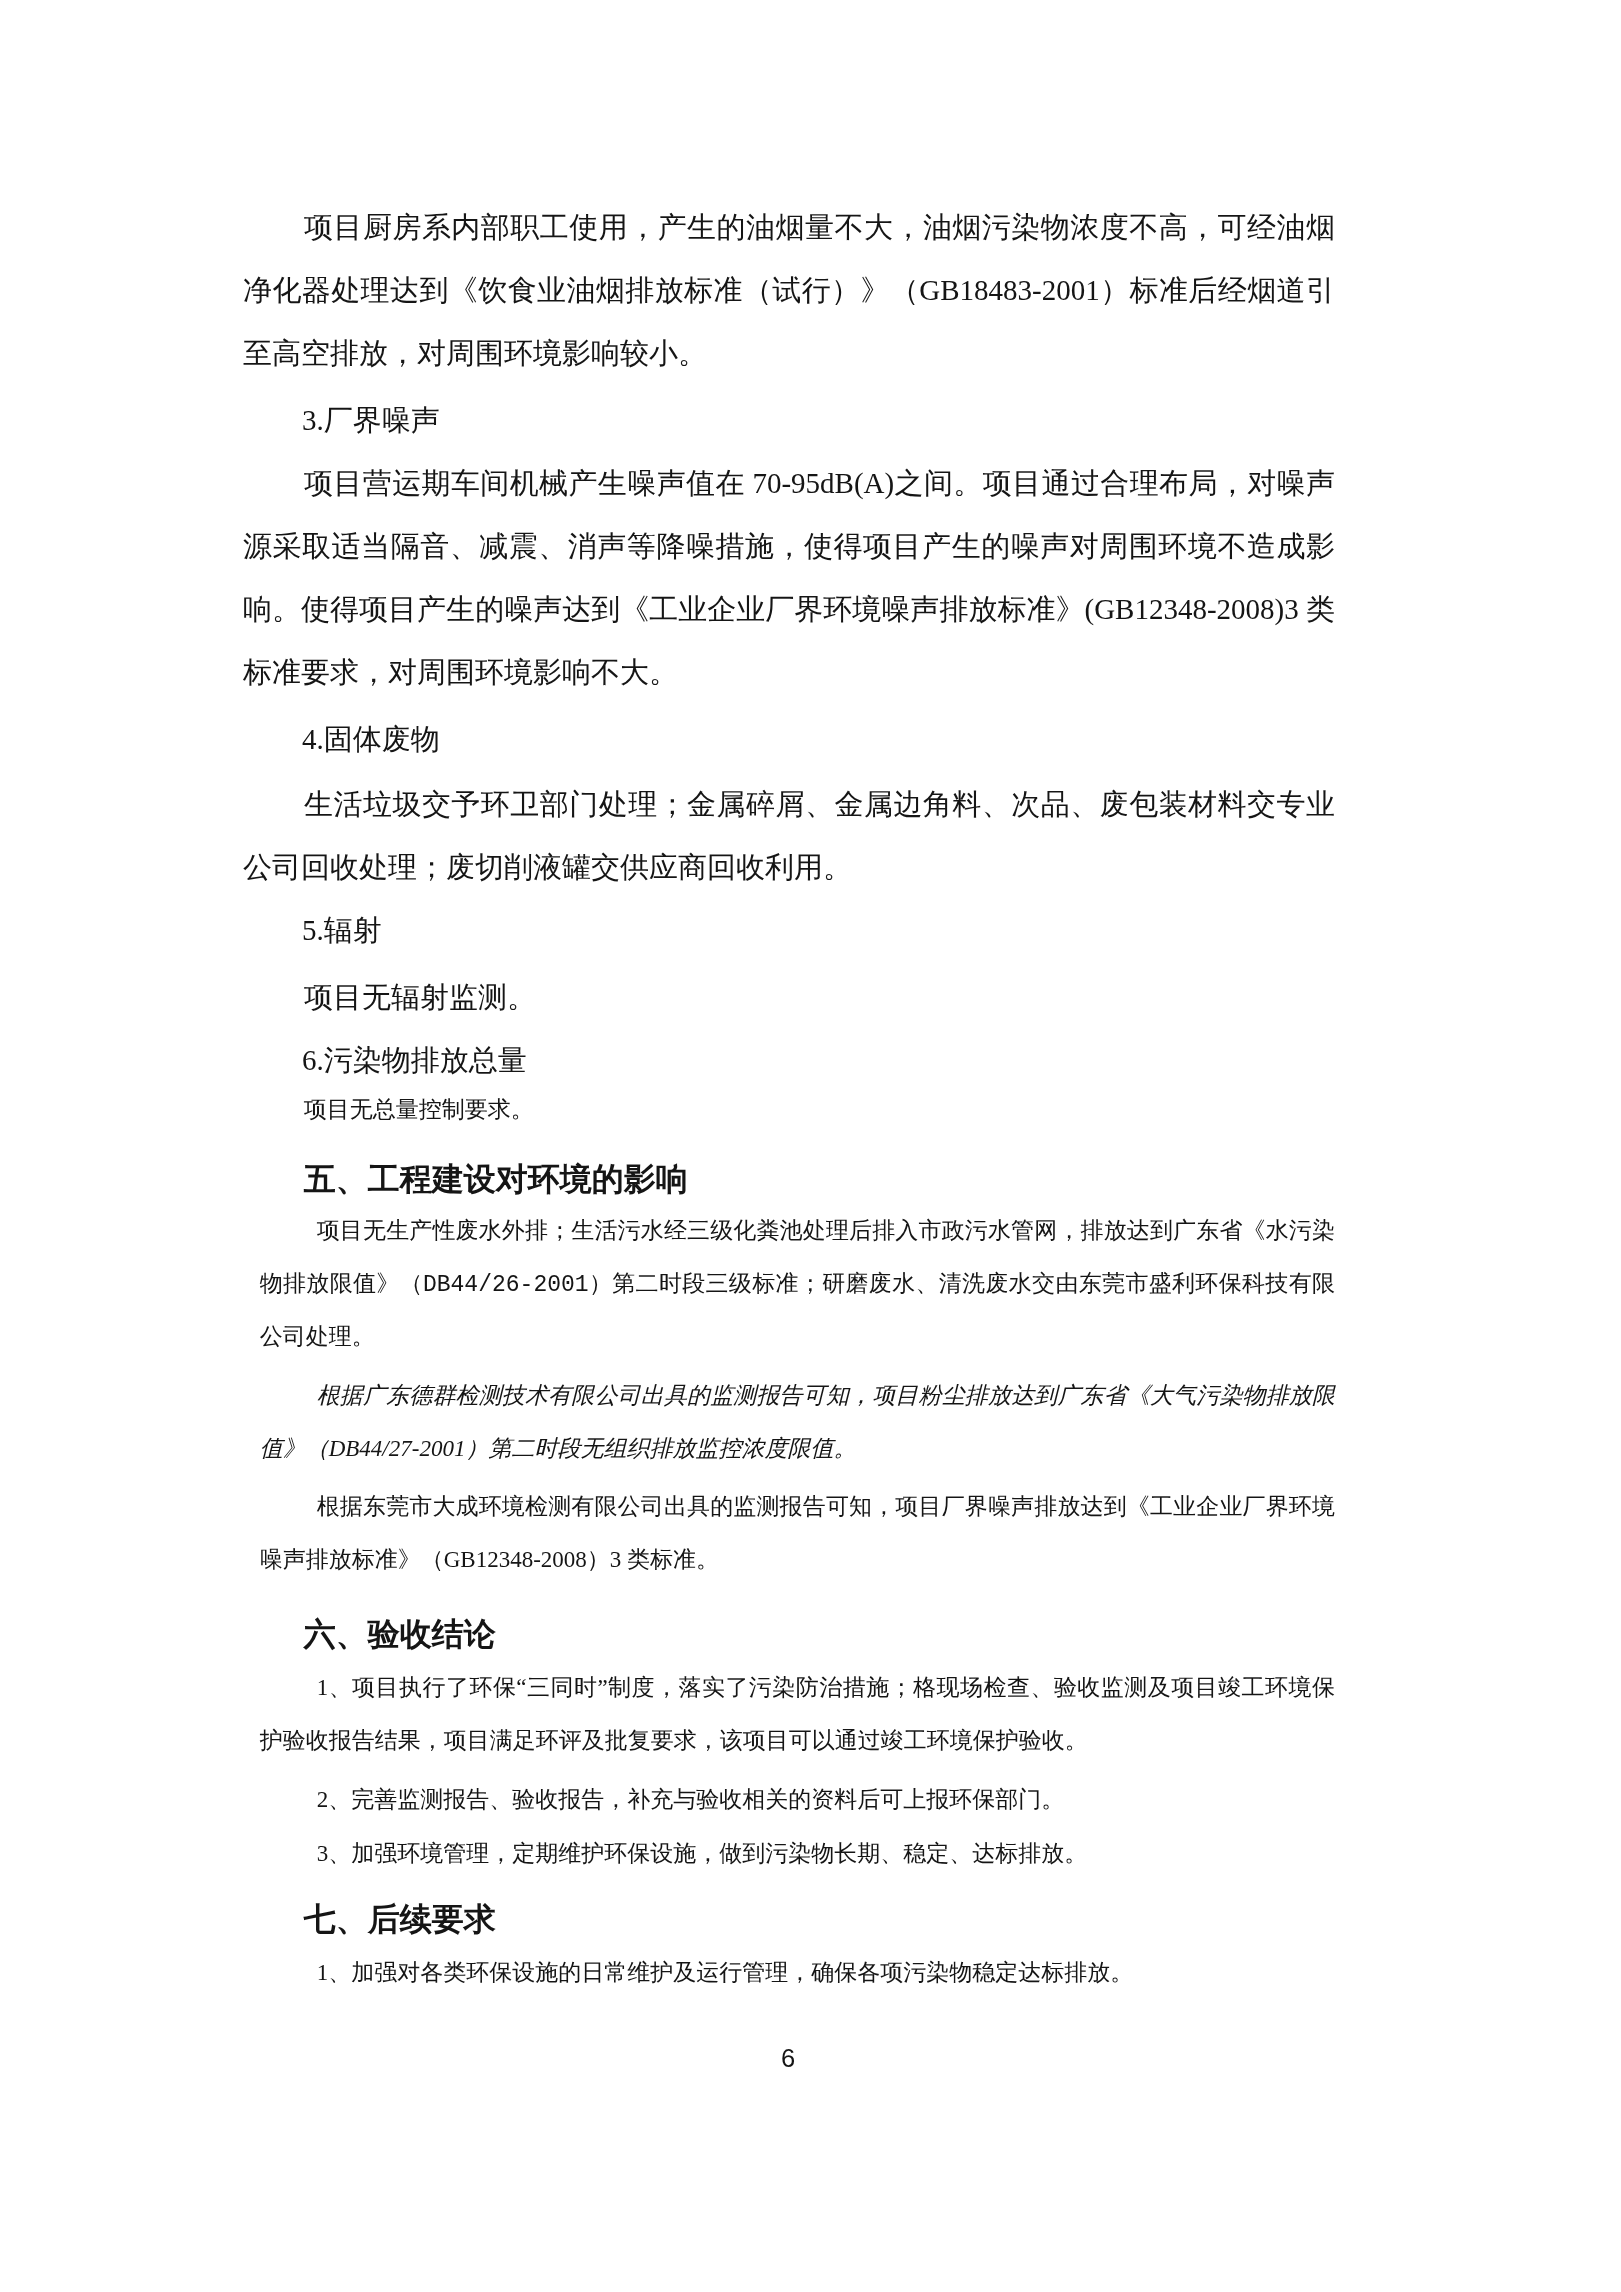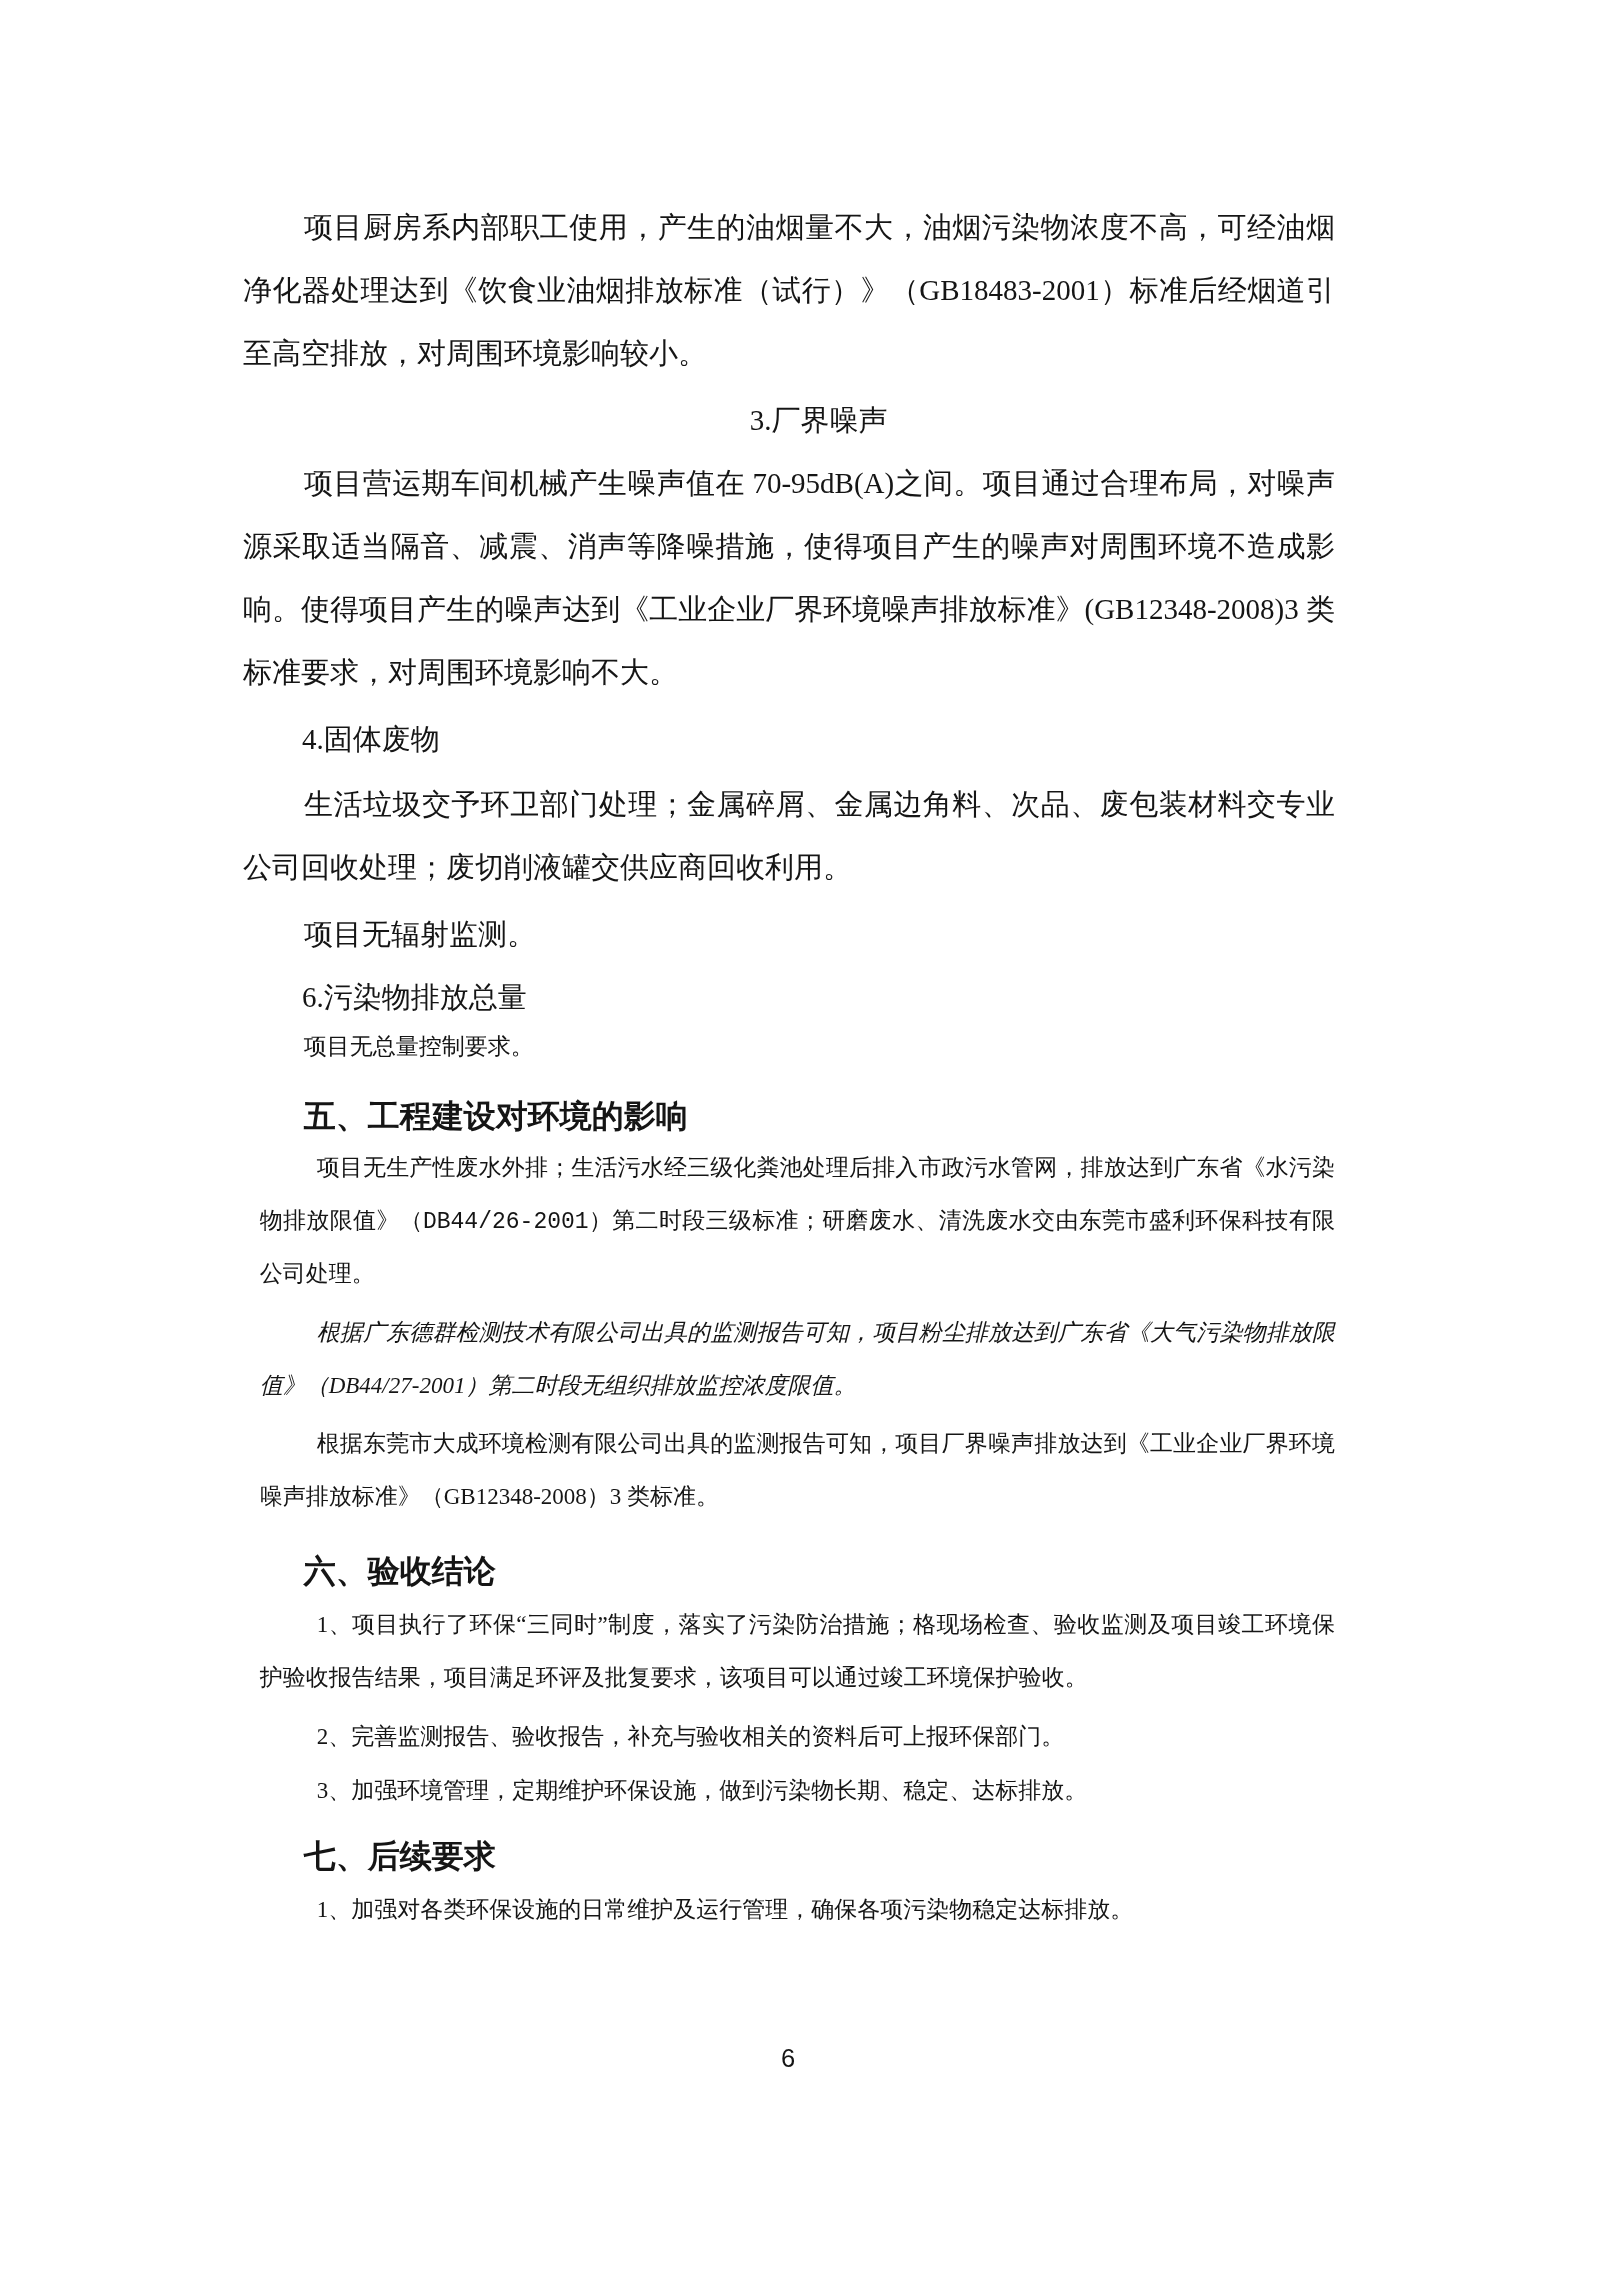--- a/index.html
+++ b/index.html
@@ -51,21 +51,21 @@
     font-size: 32px;
     line-height: 53px;
     font-weight: bold;
     text-indent: 44px;
     margin-left: 16.7px;
     white-space: nowrap;
   }
 
   
   [data-block="p-kitchen"]   { margin-top: 196px; }
-  [data-block="h-noise"]     { margin-top: 3.9px; text-align: center; }
+  [data-block="h-noise"]     { margin-top: 3.9px; }
   [data-block="p-noise"]     { margin-top: 0; }
   [data-block="h-solid"]     { margin-top: 3.9px; }
   [data-block="p-solid"]     { margin-top: 2px; }
   [data-block="h-radiation"] { margin-top: 0; }
   [data-block="p-radiation"] { margin-top: 3.9px; }
   [data-block="h-total"]     { margin-top: 0; }
   [data-block="p-total"]     { margin-top: -8.8px; text-indent: 44px; }
   [data-block="h-sec5"]      { margin-top: 17.6px; }
   [data-block="p-sec5-1"]    { margin-top: 0; font-family: Liberation Mono, monospace; }
   [data-block="p-sec5-2"]    { margin-top: 3.9px; font-style: italic; }
@@ -99,20 +99,21 @@
 </head>
 <body>
 
 <div id="sheet">
   <div id="doc">
       <div class="body-loose" data-block="p-kitchen">项目厨房系内部职工使用，产生的油烟量不大，油烟污染物浓度不高，可经油烟净化器处理达到《饮食业油烟排放标准（试行）》（GB18483-2001）标准后经烟道引至高空排放，对周围环境影响较小。</div>
       <div class="subhead-loose" data-block="h-noise">3.厂界噪声</div>
       <div class="body-loose" data-block="p-noise">项目营运期车间机械产生噪声值在 70-95dB(A)之间。项目通过合理布局，对噪声源采取适当隔音、减震、消声等降噪措施，使得项目产生的噪声对周围环境不造成影响。使得项目产生的噪声达到《工业企业厂界环境噪声排放标准》(GB12348-2008)3 类标准要求，对周围环境影响不大。</div>
       <div class="subhead-loose" data-block="h-solid">4.固体废物</div>
       <div class="body-loose" data-block="p-solid">生活垃圾交予环卫部门处理；金属碎屑、金属边角料、次品、废包装材料交专业公司回收处理；废切削液罐交供应商回收利用。</div>
+      <div class="subhead-loose" data-block="h-radiation">5.辐射</div>
       <div class="body-loose" data-block="p-radiation">项目无辐射监测。</div>
       <div class="subhead-loose" data-block="h-total">6.污染物排放总量</div>
       <div class="body-tight" data-block="p-total">项目无总量控制要求。</div>
       <div class="headline-bold" data-block="h-sec5">五、工程建设对环境的影响</div>
       <div class="body-tight" data-block="p-sec5-1">项目无生产性废水外排；生活污水经三级化粪池处理后排入市政污水管网，排放达到广东省《水污染物排放限值》（DB44/26-2001）第二时段三级标准；研磨废水、清洗废水交由东莞市盛利环保科技有限公司处理。</div>
       <div class="body-tight" data-block="p-sec5-2">根据广东德群检测技术有限公司出具的监测报告可知，项目粉尘排放达到广东省《大气污染物排放限值》（DB44/27-2001）第二时段无组织排放监控浓度限值。</div>
       <div class="body-tight" data-block="p-sec5-3">根据东莞市大成环境检测有限公司出具的监测报告可知，项目厂界噪声排放达到《工业企业厂界环境噪声排放标准》（GB12348-2008）3 类标准。</div>
       <div class="headline-bold" data-block="h-sec6">六、验收结论</div>
       <div class="body-tight" data-block="p-sec6-1">1、项目执行了环保“三同时”制度，落实了污染防治措施；格现场检查、验收监测及项目竣工环境保护验收报告结果，项目满足环评及批复要求，该项目可以通过竣工环境保护验收。</div>
       <div class="body-tight" data-block="p-sec6-2">2、完善监测报告、验收报告，补充与验收相关的资料后可上报环保部门。</div>

